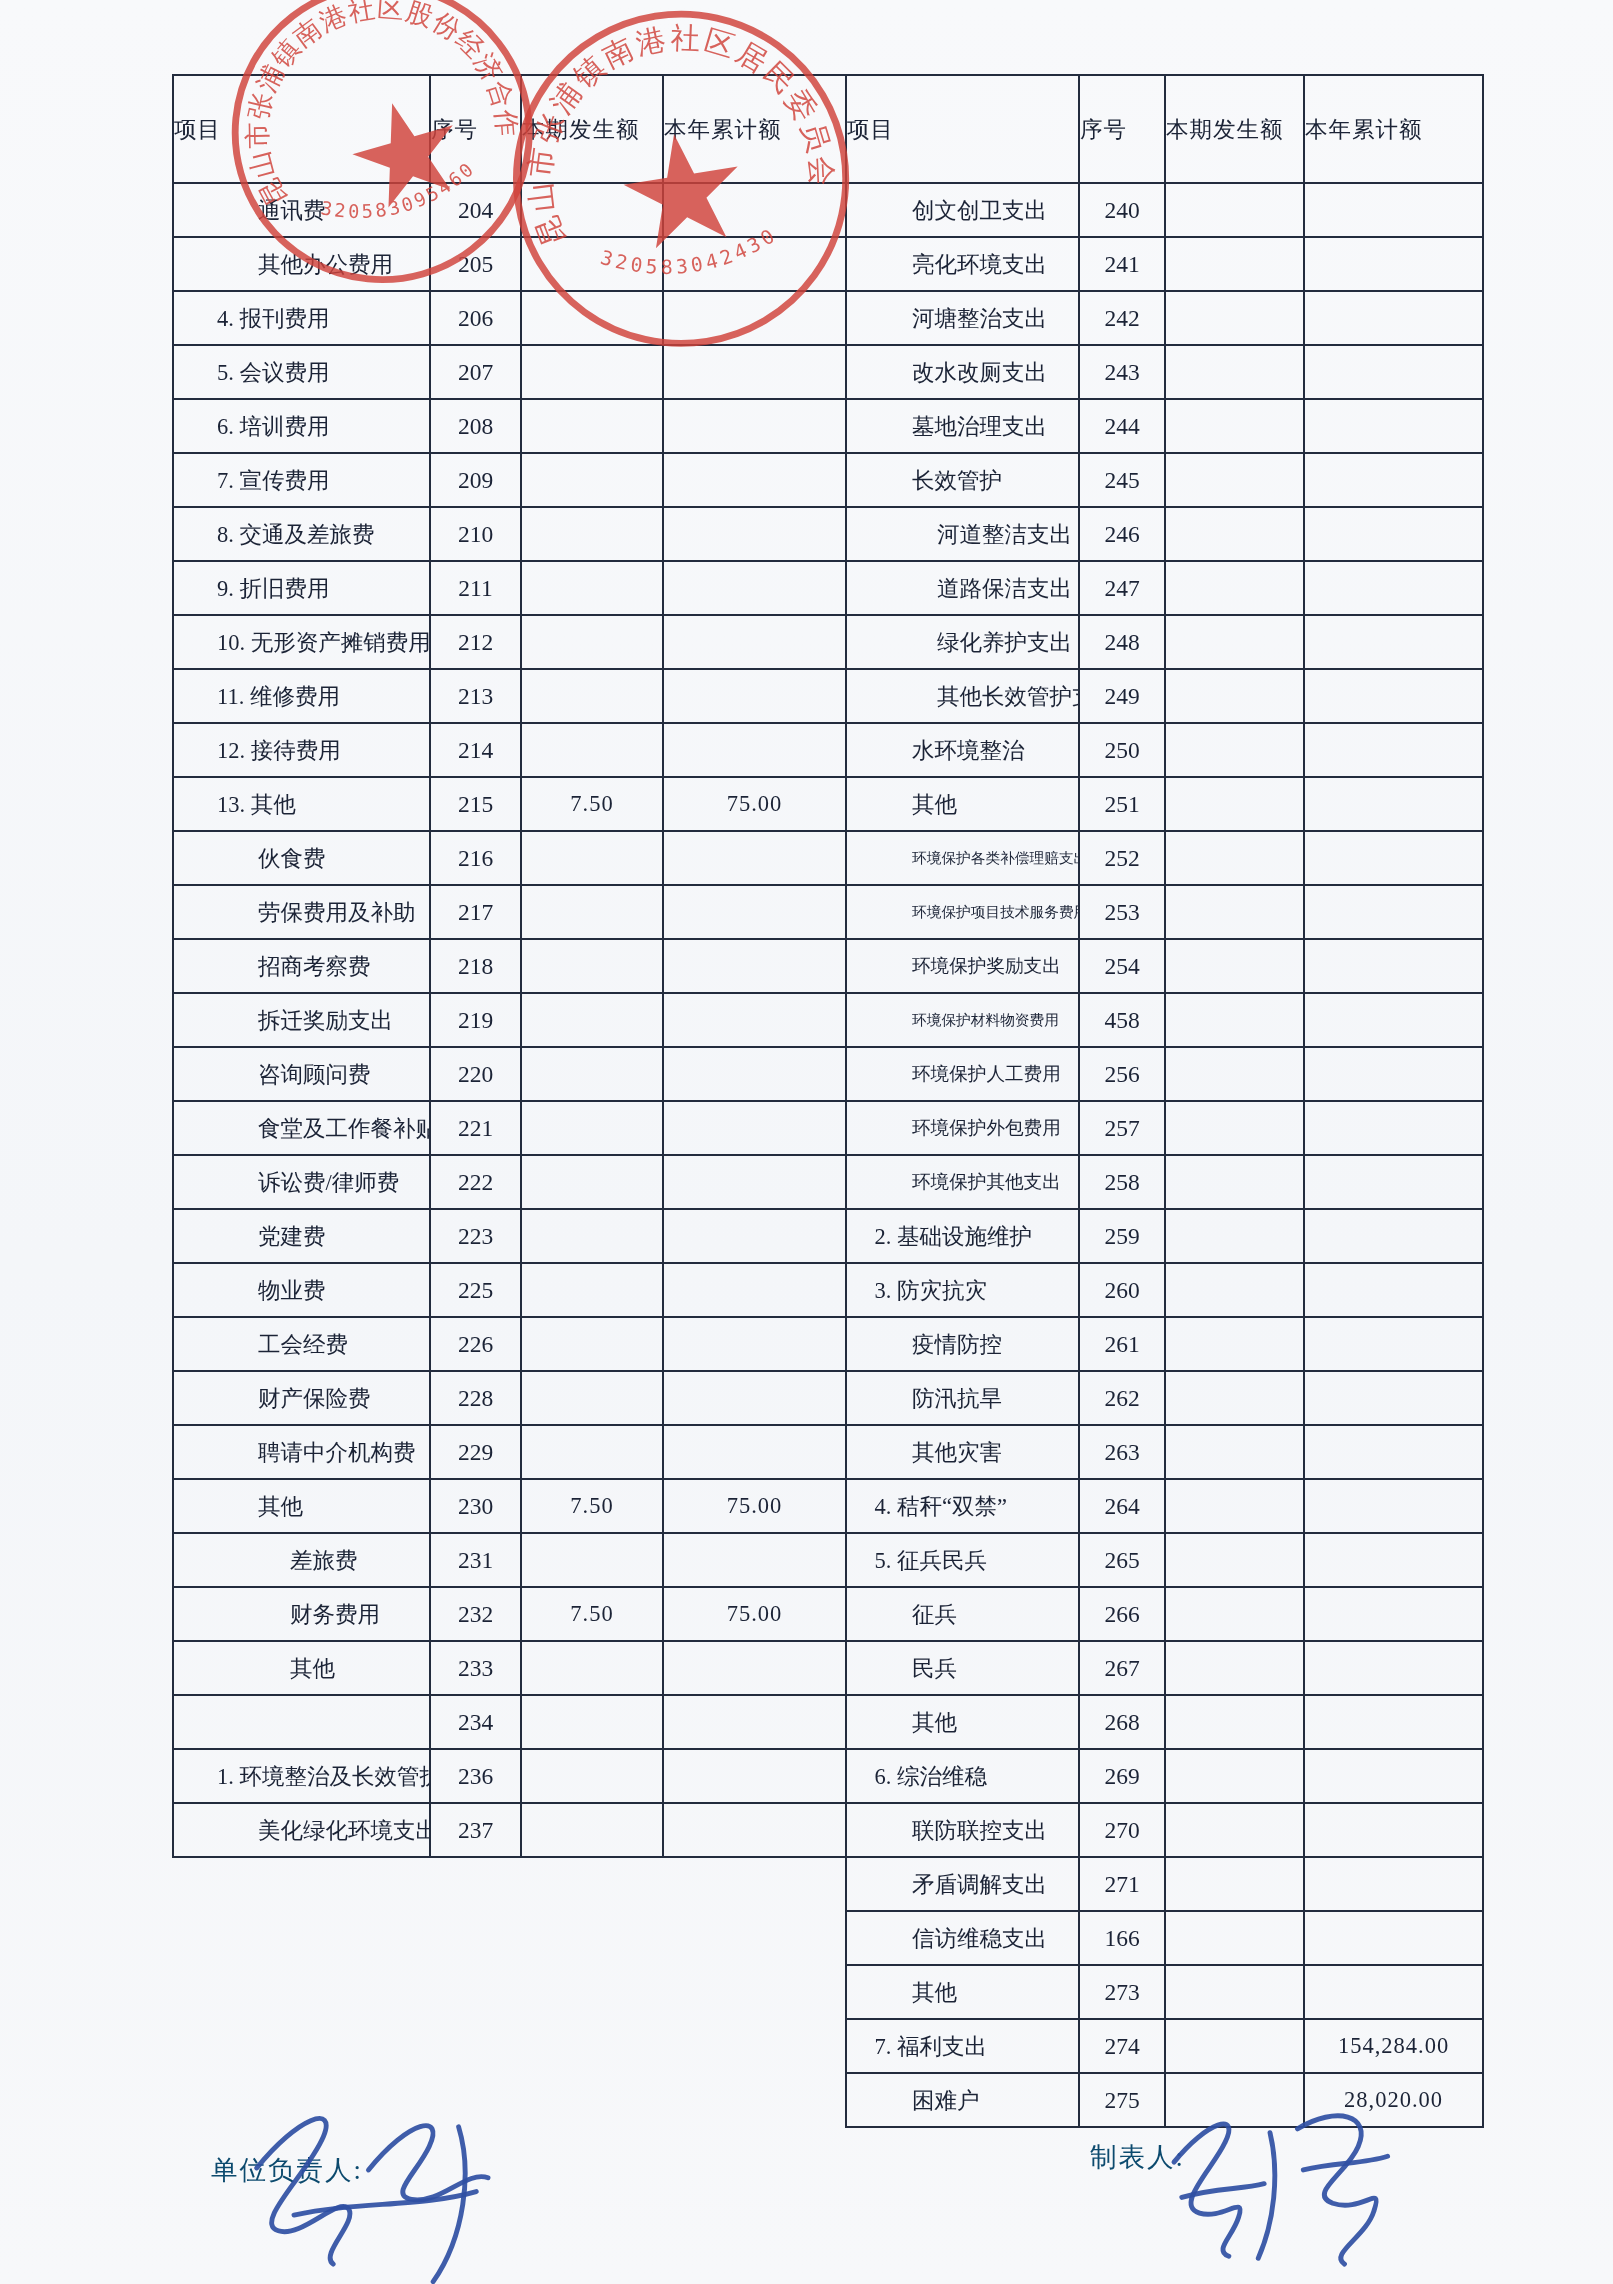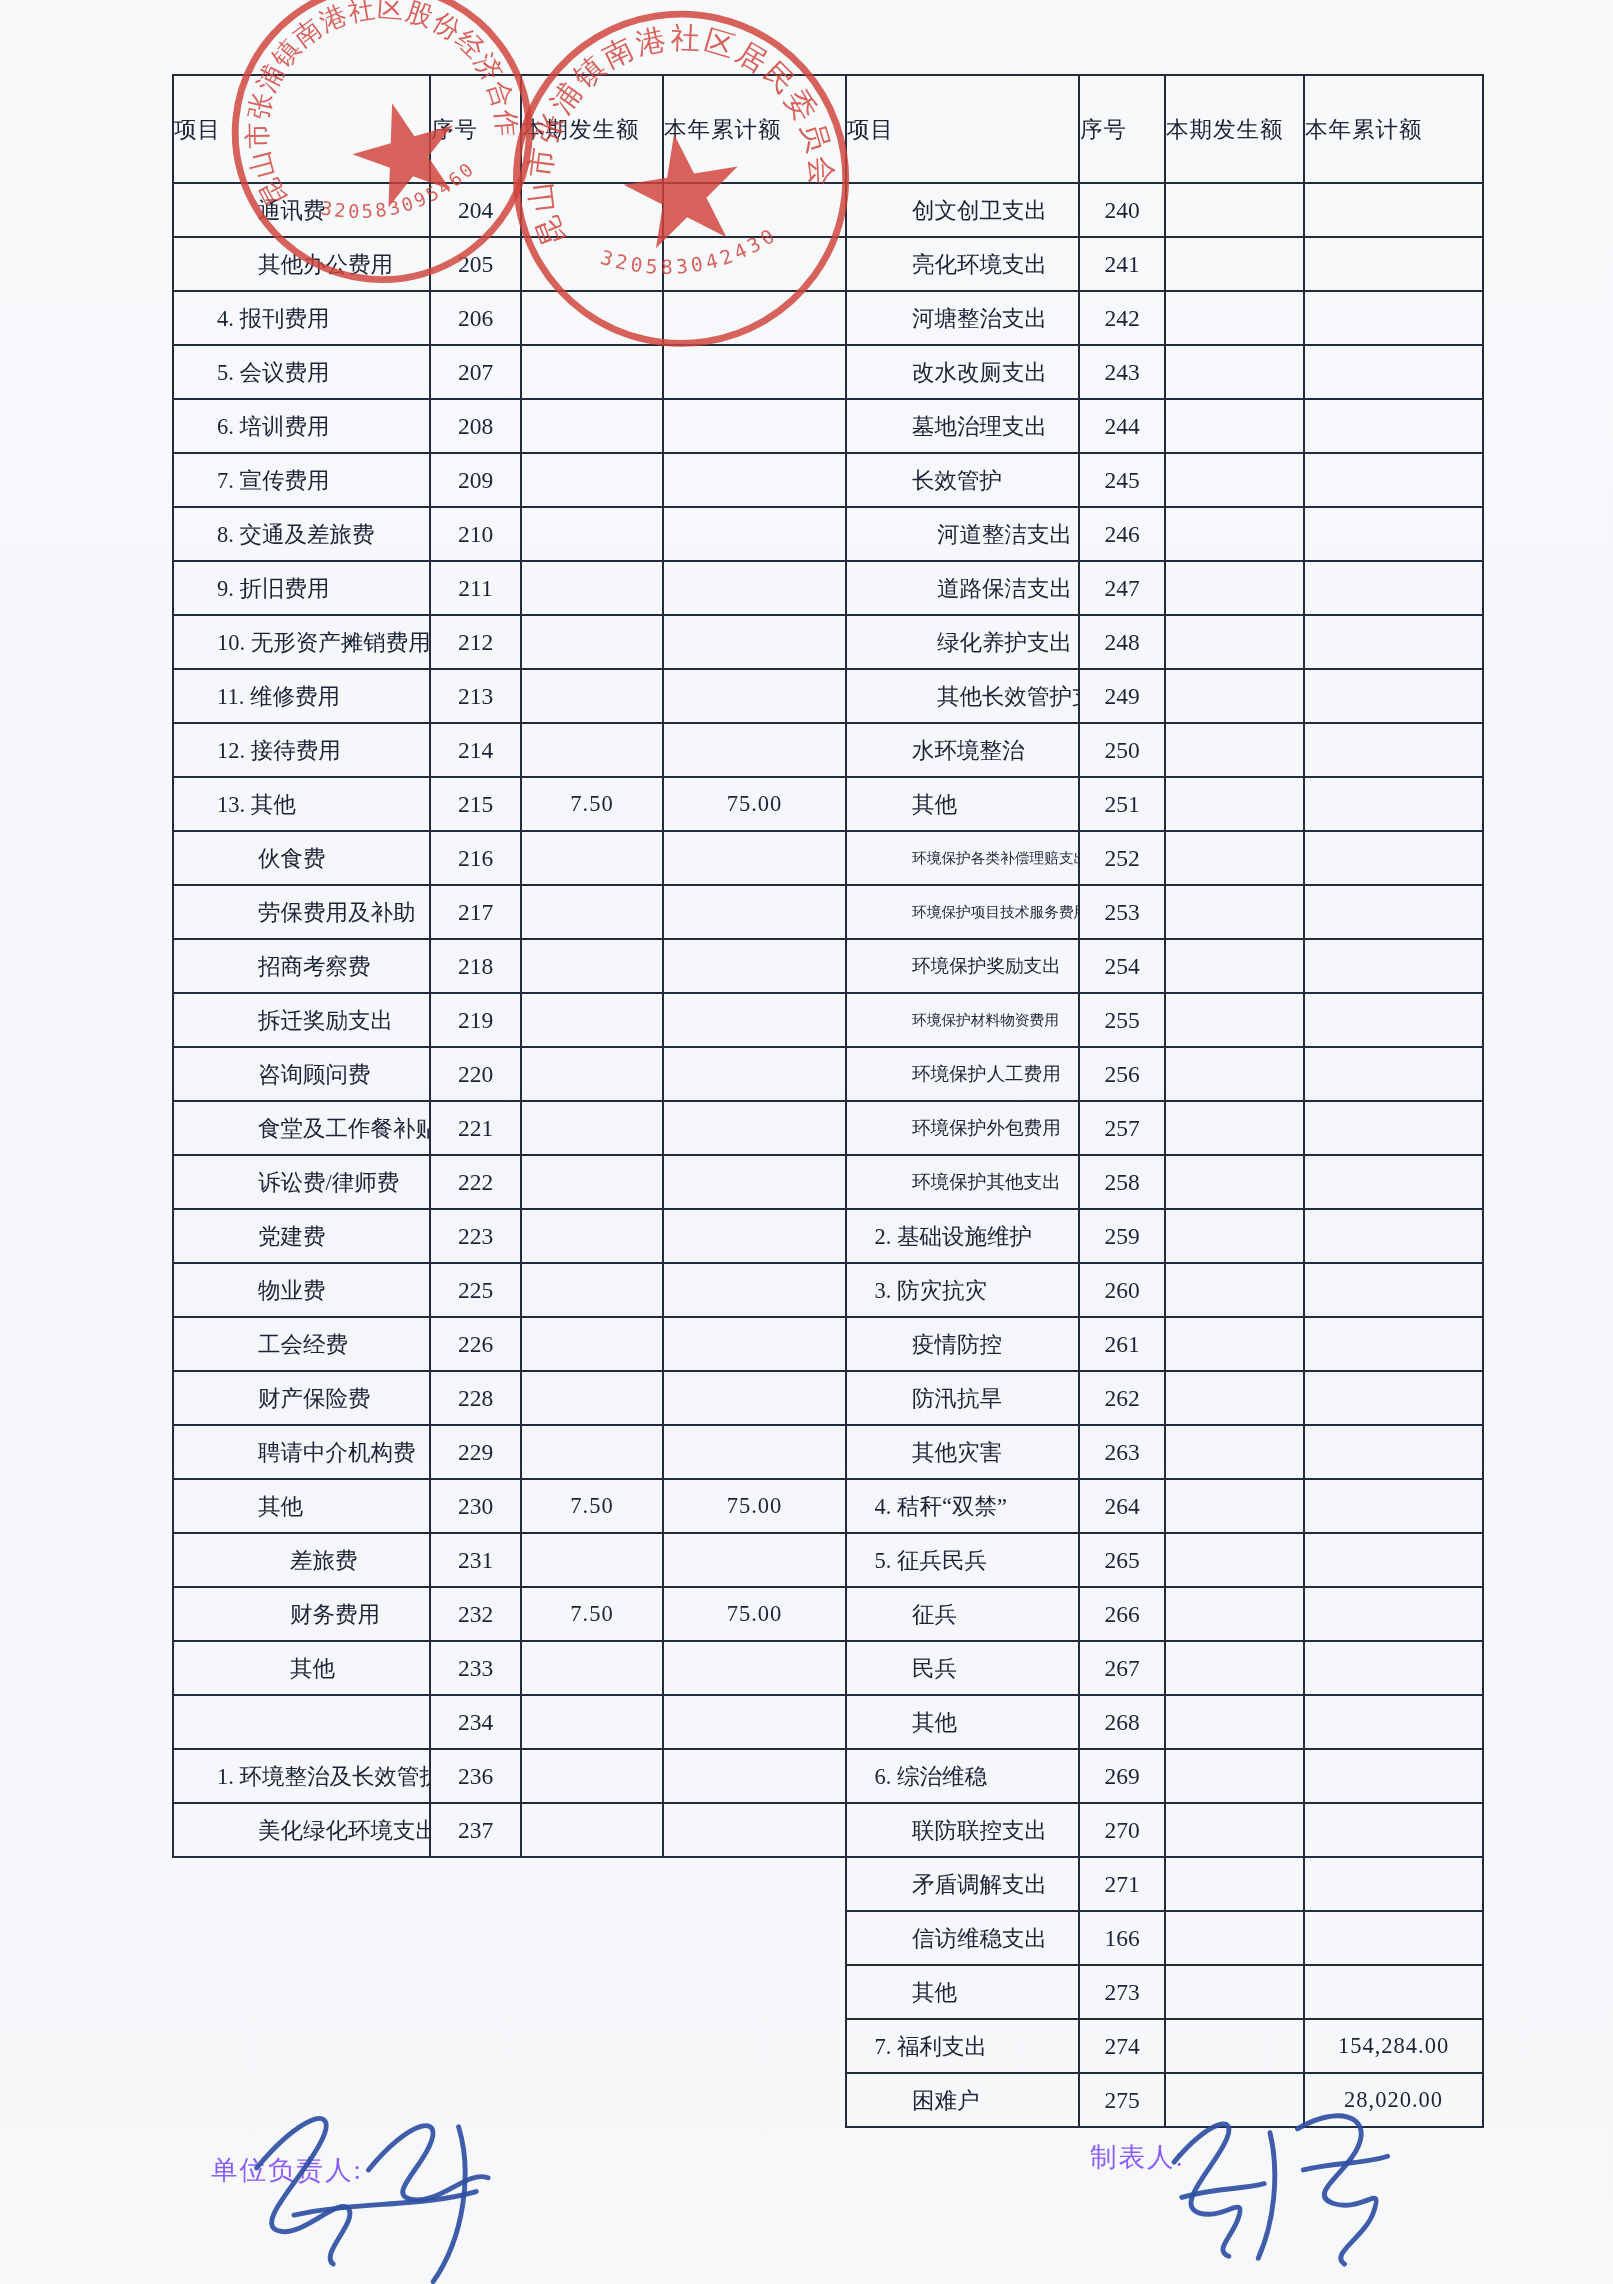--- a/index.html
+++ b/index.html
@@ -31,21 +31,21 @@
   #tbl-left .lv0{padding-left:13.7px}
   #tbl-left .lv1{padding-left:43px}
   #tbl-left .lv2{padding-left:84px}
   #tbl-left .lv3{padding-left:116px}
   #tbl-right .lv1{padding-left:27.4px}
   #tbl-right .lv2{padding-left:65px}
   #tbl-right .lv3{padding-left:90px}
   .sz-s{font-size:18.6px}
   .sz-xs{font-size:14.7px}
   .footer-label{
-    position:absolute;font-size:26.5px;letter-spacing:2px;color:#8b5cf6;
+    position:absolute;font-size:26.5px;letter-spacing:2px;color:#0c4a6e;
   }
   #label-unit{left:211px;top:2152px}
   #label-preparer{left:1090px;top:2139px}
   #overlay{
     position:absolute;left:0;top:0;width:1613px;height:2285px;
     pointer-events:none;
   }
   .stamp-ink{opacity:.82}
   .sig{fill:none;stroke:#2f4fa3;stroke-width:5;stroke-linecap:round;stroke-linejoin:round;opacity:.92}
 </style>
@@ -358,21 +358,21 @@
         <td class="c-num"></td>
       </tr>
       <tr>
         <td class="c-item lv2 sz-s">环境保护奖励支出</td>
         <td class="c-no">254</td>
         <td class="c-num"></td>
         <td class="c-num"></td>
       </tr>
       <tr>
         <td class="c-item lv2 sz-xs">环境保护材料物资费用</td>
-        <td class="c-no">255</td>
+        <td class="c-no">458</td>
         <td class="c-num"></td>
         <td class="c-num"></td>
       </tr>
       <tr>
         <td class="c-item lv2 sz-s">环境保护人工费用</td>
         <td class="c-no">256</td>
         <td class="c-num"></td>
         <td class="c-num"></td>
       </tr>
       <tr>

